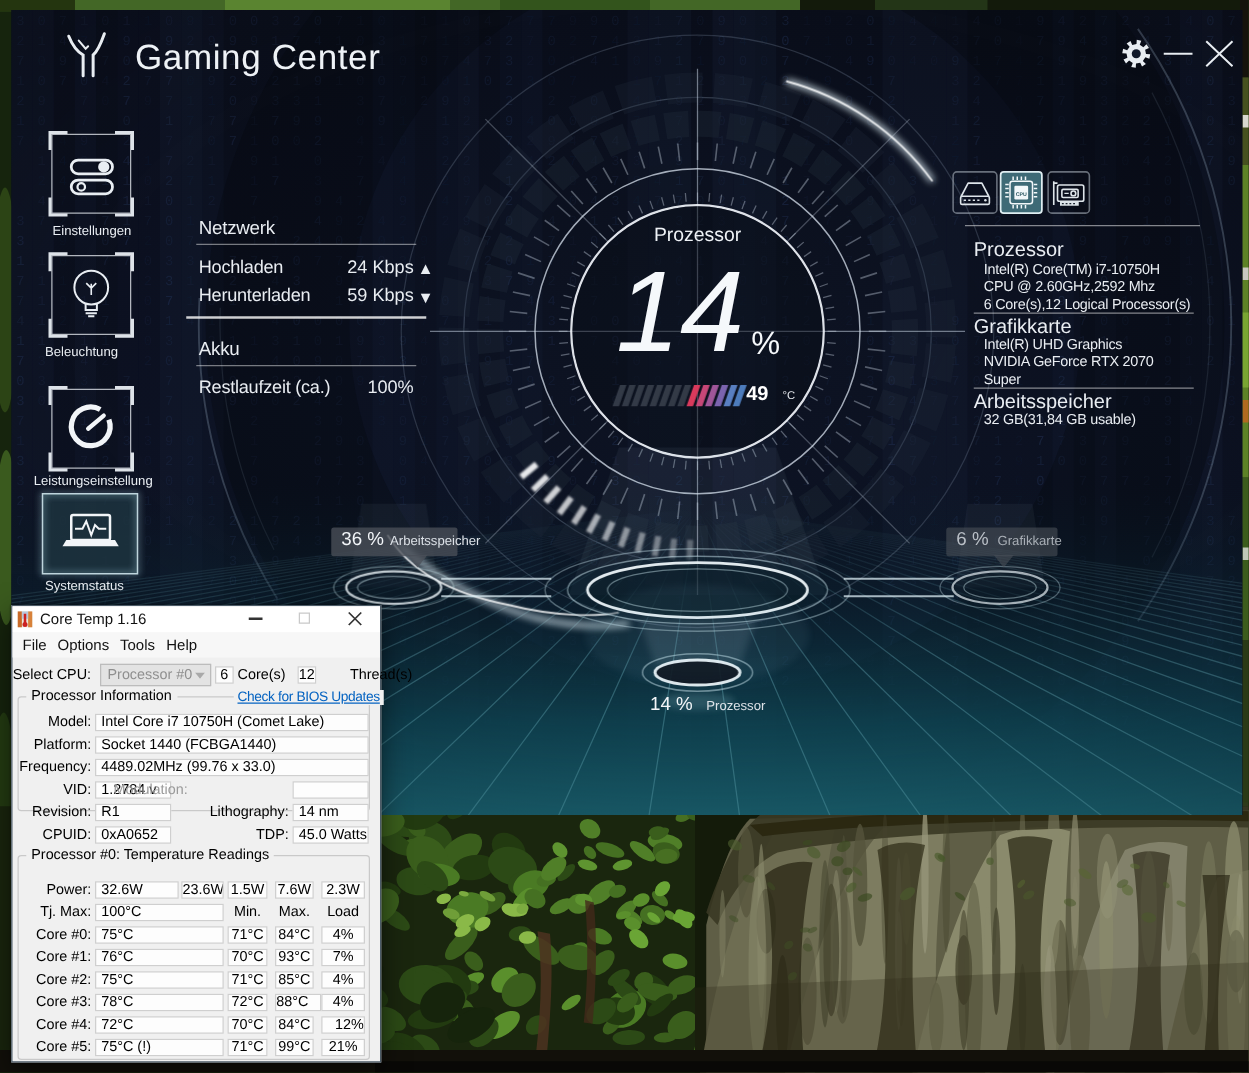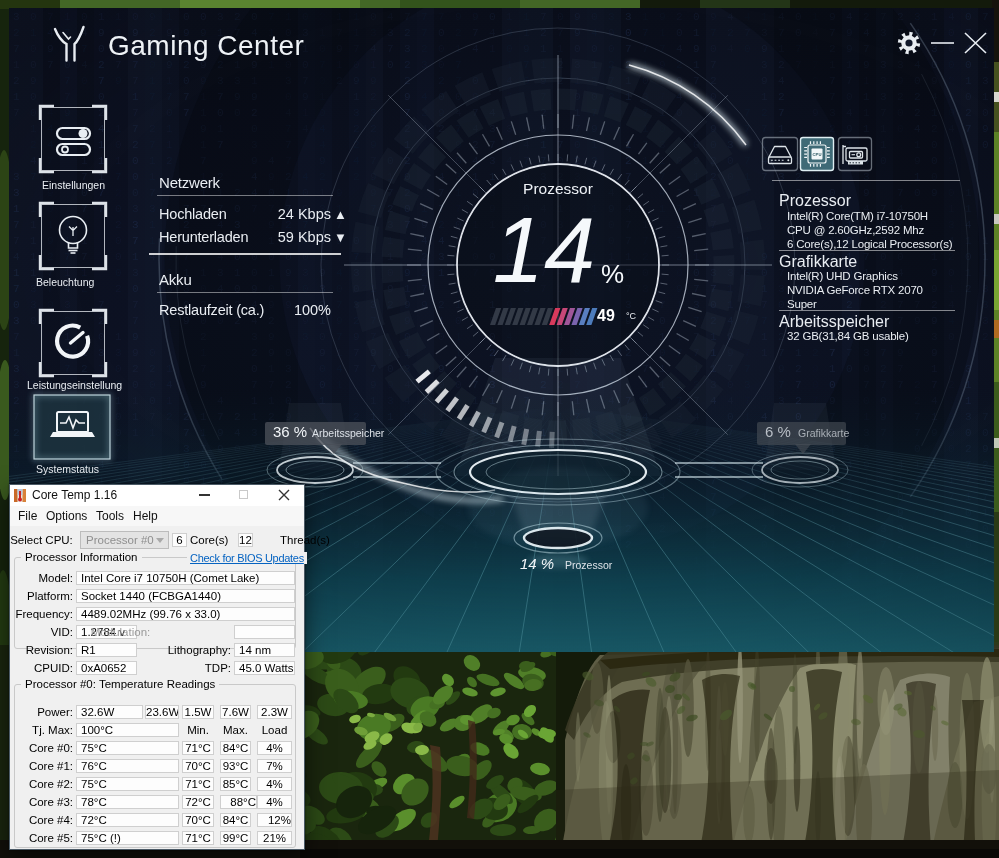--- a/index.html
+++ b/index.html
@@ -2376,21 +2376,21 @@
     <div style="position:absolute;left:588px;top:299px;font-size:16px;color:#ffffff;white-space:nowrap;font-weight:bold">49</div>
     <div style="position:absolute;left:617px;top:303px;font-size:9px;color:#e9edf2;white-space:nowrap;">°C</div>
     <div style="position:absolute;left:256px;top:414px;width:101px;height:23px;background:rgba(74,80,88,0.78);border-radius:2px;"></div>
     <div style="position:absolute;left:317px;top:436px;width:0;height:0;border-left:8px solid transparent;border-right:8px solid transparent;border-top:10px solid rgba(74,80,88,0.78)"></div>
     <div style="position:absolute;left:264px;top:415px;font-size:15px;color:#f2f5f8;white-space:nowrap;">36 %</div>
     <div style="position:absolute;left:303px;top:419px;font-size:10.5px;color:#dde2e8;white-space:nowrap;">Arbeitsspeicher</div>
     <div style="position:absolute;left:748px;top:414px;width:89px;height:23px;background:rgba(74,80,88,0.6);border-radius:2px;"></div>
     <div style="position:absolute;left:786px;top:436px;width:0;height:0;border-left:8px solid transparent;border-right:8px solid transparent;border-top:10px solid rgba(74,80,88,0.6)"></div>
     <div style="position:absolute;left:756px;top:415px;font-size:15px;color:#b9bfc6;white-space:nowrap;">6 %</div>
     <div style="position:absolute;left:789px;top:419px;font-size:10.5px;color:#a9afb6;white-space:nowrap;">Grafikkarte</div>
-    <div style="position:absolute;left:511px;top:547px;font-size:15px;color:#f2f5f8;white-space:nowrap;font-style:italic;">14 %</div>
+    <div style="position:absolute;left:511px;top:547px;font-size:15px;color:#f2f5f8;white-space:nowrap;">14 %</div>
     <div style="position:absolute;left:556px;top:551px;font-size:10.5px;color:#dde2e8;white-space:nowrap;">Prozessor</div>
 </div>
 <div style="position:absolute;left:9px;top:484px;width:296px;height:366px;background:#f0f0f0;border:1px solid #4b5a66;box-shadow:0 8px 22px rgba(0,0,0,0.55),0 0 2px rgba(0,0,0,0.6);box-sizing:border-box;font-family:'Liberation Sans',sans-serif">
     <div style="position:absolute;left:0;top:0;width:100%;height:21px;background:#ffffff">
       <svg width="12" height="13" style="position:absolute;left:4px;top:4px" viewBox="0 0 12 13">
         <rect width="12" height="13" fill="#e8e4da"></rect>
         <rect x="0" y="0" width="3.5" height="13" fill="#c96a28"></rect>
         <rect x="8.5" y="0" width="3.5" height="13" fill="#d8823a"></rect>
         <rect x="3.5" y="0" width="5" height="6" fill="#b8c8dc"></rect>
         <rect x="5" y="2" width="2" height="9" fill="#cc2222"></rect>
@@ -2463,21 +2463,21 @@
       <div style="position:absolute;left:210px;top:233px;width:31px;height:14px;background:#fdfdfd;border:1px solid #cfcfcf;box-sizing:border-box;font-size:11.5px;line-height:12px;color:#000;text-align:center;white-space:nowrap;overflow:hidden">93°C</div>
       <div style="position:absolute;left:247px;top:233px;width:35px;height:14px;background:#fdfdfd;border:1px solid #cfcfcf;box-sizing:border-box;font-size:11.5px;line-height:12px;color:#000;text-align:center;white-space:nowrap;overflow:hidden">7%</div>
       <div style="position:absolute;left:0px;top:252px;width:63px;text-align:right;font-size:11.5px;color:#000;white-space:nowrap">Core #2:</div>
       <div style="position:absolute;left:66px;top:251px;width:103px;height:14px;background:#fdfdfd;border:1px solid #cfcfcf;box-sizing:border-box;font-size:11.5px;line-height:12px;color:#000;padding-left:4px;white-space:nowrap;overflow:hidden">75°C</div>
       <div style="position:absolute;left:172px;top:251px;width:32px;height:14px;background:#fdfdfd;border:1px solid #cfcfcf;box-sizing:border-box;font-size:11.5px;line-height:12px;color:#000;text-align:center;white-space:nowrap;overflow:hidden">71°C</div>
       <div style="position:absolute;left:210px;top:251px;width:31px;height:14px;background:#fdfdfd;border:1px solid #cfcfcf;box-sizing:border-box;font-size:11.5px;line-height:12px;color:#000;text-align:center;white-space:nowrap;overflow:hidden">85°C</div>
       <div style="position:absolute;left:247px;top:251px;width:35px;height:14px;background:#fdfdfd;border:1px solid #cfcfcf;box-sizing:border-box;font-size:11.5px;line-height:12px;color:#000;text-align:center;white-space:nowrap;overflow:hidden">4%</div>
       <div style="position:absolute;left:0px;top:270px;width:63px;text-align:right;font-size:11.5px;color:#000;white-space:nowrap">Core #3:</div>
       <div style="position:absolute;left:66px;top:269px;width:103px;height:14px;background:#fdfdfd;border:1px solid #cfcfcf;box-sizing:border-box;font-size:11.5px;line-height:12px;color:#000;padding-left:4px;white-space:nowrap;overflow:hidden">78°C</div>
       <div style="position:absolute;left:172px;top:269px;width:32px;height:14px;background:#fdfdfd;border:1px solid #cfcfcf;box-sizing:border-box;font-size:11.5px;line-height:12px;color:#000;text-align:center;white-space:nowrap;overflow:hidden">72°C</div>
-      <div style="position:absolute;left:210px;top:269px;width:37px;height:14px;background:#fdfdfd;border:1px solid #cfcfcf;box-sizing:border-box;font-size:11.5px;line-height:12px;color:#000;text-align:right;white-space:nowrap;overflow:hidden">88°C</div>
+      <div style="position:absolute;left:210px;top:269px;width:37px;height:14px;background:#fdfdfd;border:1px solid #cfcfcf;box-sizing:border-box;font-size:11.5px;line-height:12px;color:#000;text-align:left;white-space:nowrap;overflow:hidden">88°C</div>
       <div style="position:absolute;left:247px;top:269px;width:35px;height:14px;background:#fdfdfd;border:1px solid #cfcfcf;box-sizing:border-box;font-size:11.5px;line-height:12px;color:#000;text-align:center;white-space:nowrap;overflow:hidden">4%</div>
       <div style="position:absolute;left:0px;top:288px;width:63px;text-align:right;font-size:11.5px;color:#000;white-space:nowrap">Core #4:</div>
       <div style="position:absolute;left:66px;top:287px;width:103px;height:14px;background:#fdfdfd;border:1px solid #cfcfcf;box-sizing:border-box;font-size:11.5px;line-height:12px;color:#000;padding-left:4px;white-space:nowrap;overflow:hidden">72°C</div>
       <div style="position:absolute;left:172px;top:287px;width:32px;height:14px;background:#fdfdfd;border:1px solid #cfcfcf;box-sizing:border-box;font-size:11.5px;line-height:12px;color:#000;text-align:center;white-space:nowrap;overflow:hidden">70°C</div>
       <div style="position:absolute;left:210px;top:287px;width:31px;height:14px;background:#fdfdfd;border:1px solid #cfcfcf;box-sizing:border-box;font-size:11.5px;line-height:12px;color:#000;text-align:center;white-space:nowrap;overflow:hidden">84°C</div>
       <div style="position:absolute;left:247px;top:287px;width:35px;height:14px;background:#fdfdfd;border:1px solid #cfcfcf;box-sizing:border-box;font-size:11.5px;line-height:12px;color:#000;text-align:right;white-space:nowrap;overflow:hidden">12%</div>
       <div style="position:absolute;left:0px;top:306px;width:63px;text-align:right;font-size:11.5px;color:#000;white-space:nowrap">Core #5:</div>
       <div style="position:absolute;left:66px;top:305px;width:103px;height:14px;background:#fdfdfd;border:1px solid #cfcfcf;box-sizing:border-box;font-size:11.5px;line-height:12px;color:#000;padding-left:4px;white-space:nowrap;overflow:hidden">75°C (!)</div>
       <div style="position:absolute;left:172px;top:305px;width:32px;height:14px;background:#fdfdfd;border:1px solid #cfcfcf;box-sizing:border-box;font-size:11.5px;line-height:12px;color:#000;text-align:center;white-space:nowrap;overflow:hidden">71°C</div>
       <div style="position:absolute;left:210px;top:305px;width:31px;height:14px;background:#fdfdfd;border:1px solid #cfcfcf;box-sizing:border-box;font-size:11.5px;line-height:12px;color:#000;text-align:center;white-space:nowrap;overflow:hidden">99°C</div>

